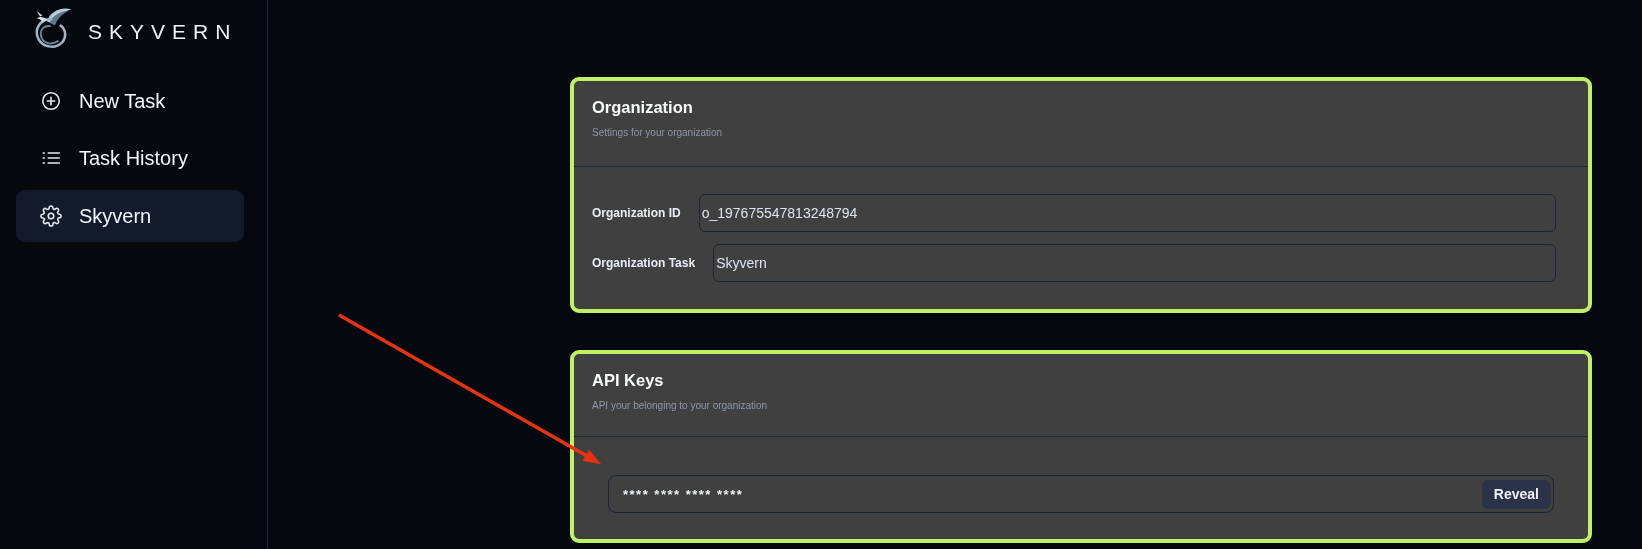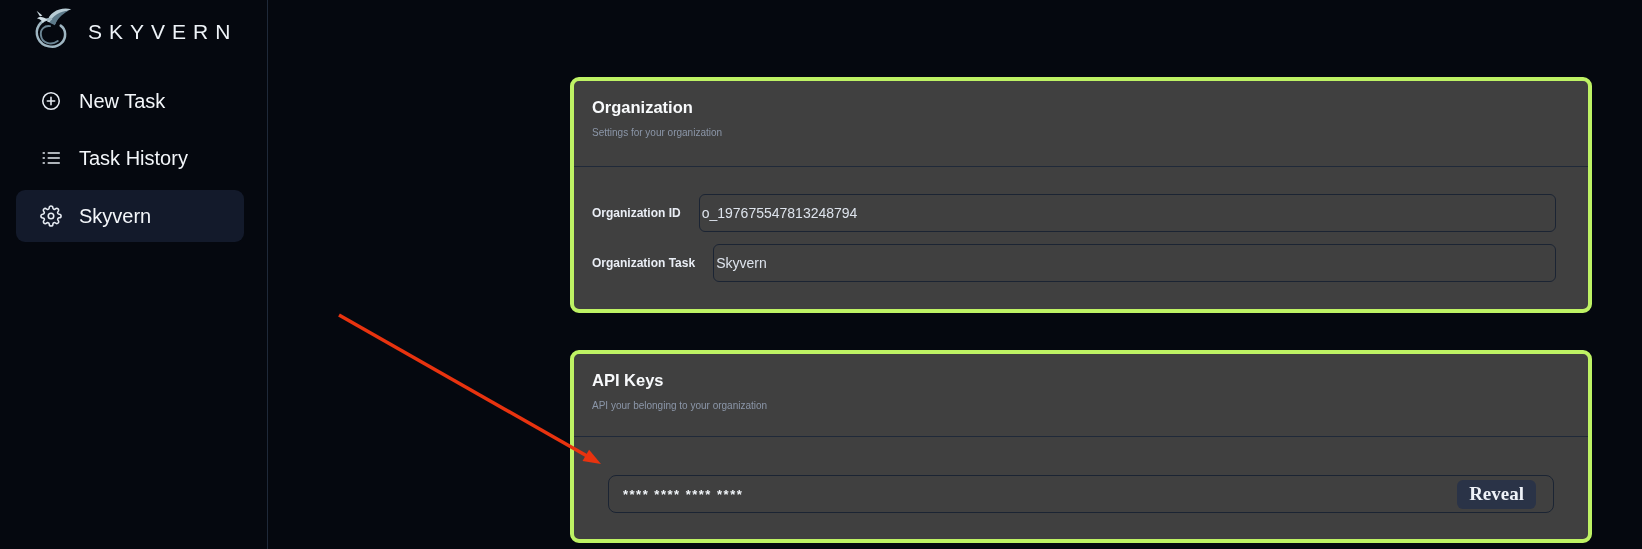--- a/index.html
+++ b/index.html
@@ -57,24 +57,24 @@
     position:absolute; left:34px; right:34px; top:121px; height:38px;
     border:1px solid #1b2433; border-radius:8px;
     display:flex; align-items:center; background:transparent;
   }
   .apikey-input {
     flex:1; height:34px; background:transparent; border:none; outline:none;
     color:#f1f5f9; font-size:13px; font-weight:700; letter-spacing:1.5px;
     padding:0 0 0 14px; font-family:"Liberation Sans", sans-serif;
   }
   .reveal-btn {
-    margin-right:17px; height:29px; padding:0 12px;
+    margin-right:2px; height:29px; padding:0 12px;
     background:#2a3347; border:none; border-radius:6px;
-    color:#eef2f8; font-size:19px; font-weight:600; cursor:pointer;
-    font-family:Liberation Serif, serif;
+    color:#eef2f8; font-size:14px; font-weight:600; cursor:pointer;
+    font-family:Liberation Sans, sans-serif;
   }
 
   
   .arrow-overlay { position:absolute; left:0; top:0; width:1642px; height:549px; pointer-events:none; }
 </style>
 </head>
 <body>
 
 <div class="sidebar">
 

